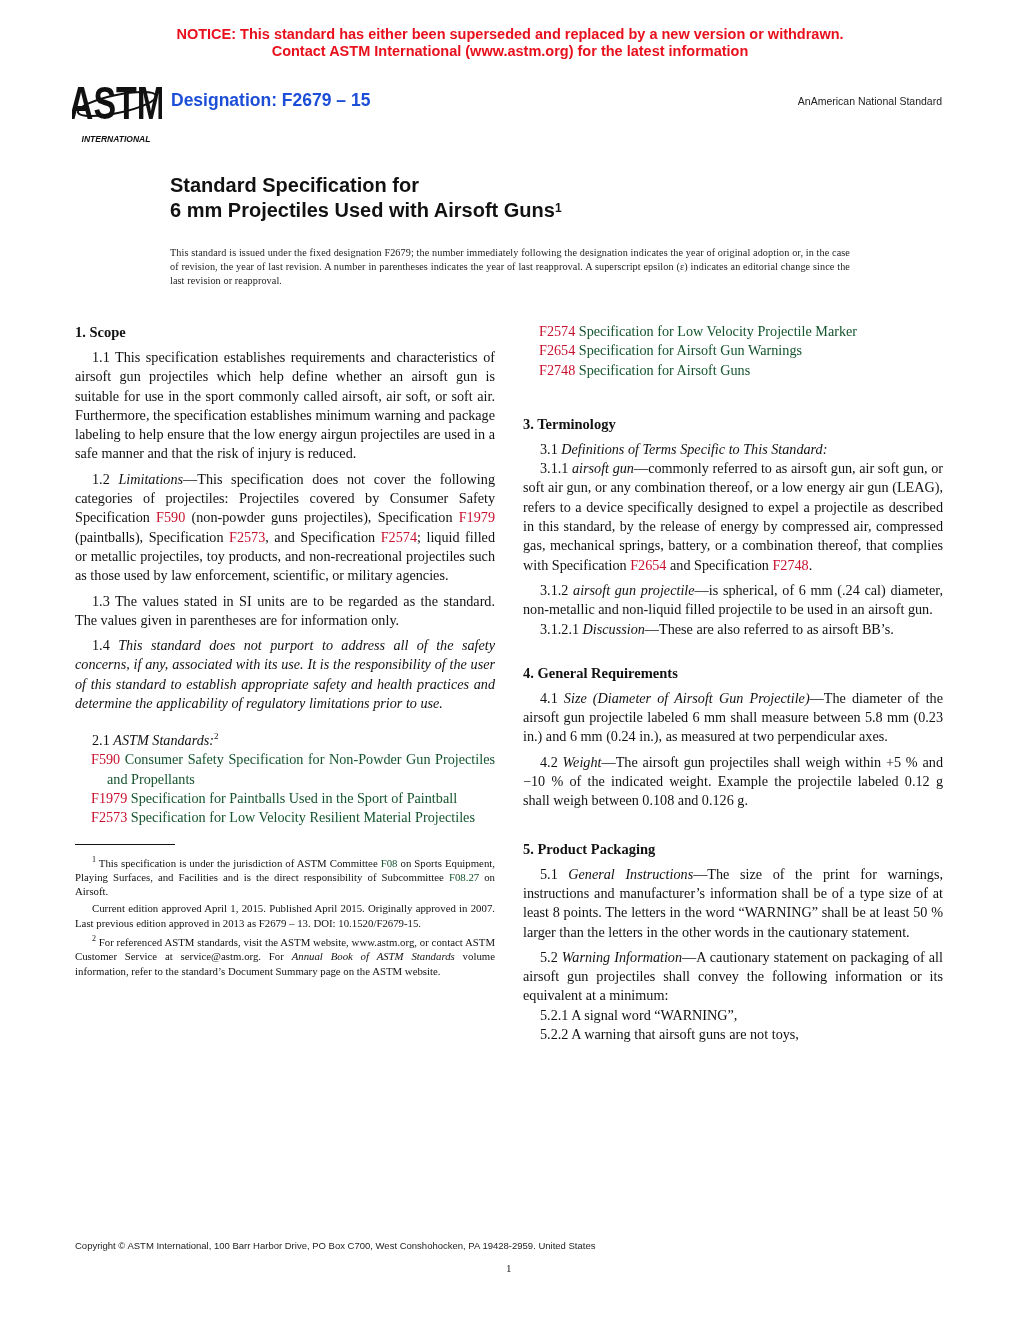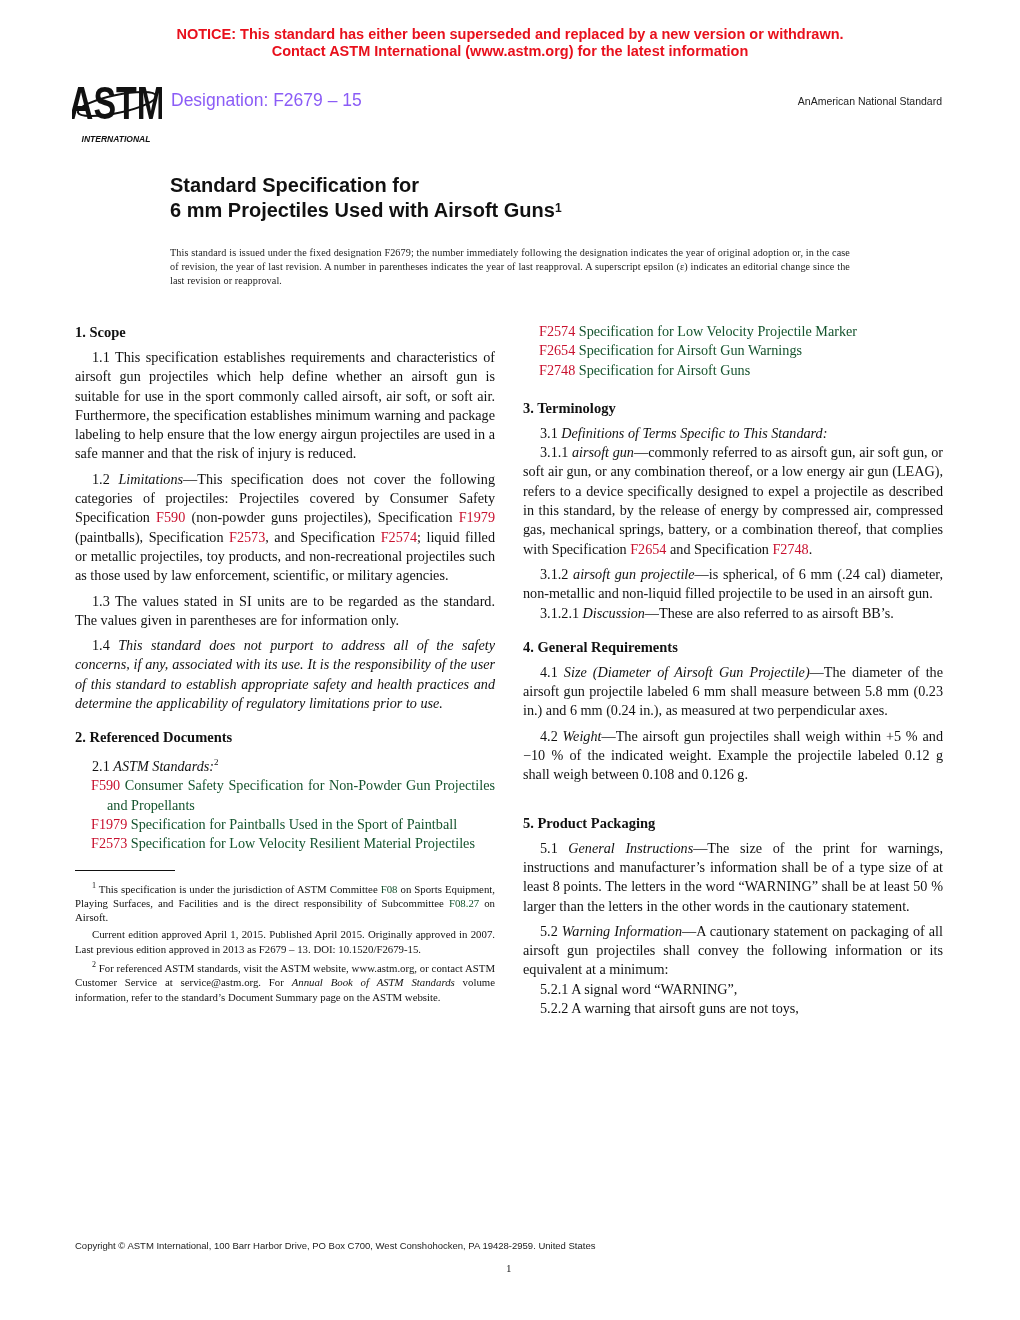--- a/index.html
+++ b/index.html
@@ -1,19 +1,19 @@
 <!DOCTYPE html>
 <html><head>
 <meta charset="utf-8">
 <style>
   html, body { margin:0; padding:0; background:#ffffff; }
   body { width:1020px; height:1320px; position:relative; overflow:hidden; color:#1a1a1a; }
   .notice { position:absolute; top:26px; left:0; width:1020px; text-align:center; color:#e8101c; font-family:"Liberation Sans", sans-serif; font-weight:bold; font-size:14.5px; line-height:17px; }
   .logo { position:absolute; left:72px; top:76px; width:90px; height:70px; }
-  .designation { position:absolute; left:171px; top:90px; font-family:"Liberation Sans", sans-serif; font-weight:normal; font-size:17.5px; color:#8b5cf6; }
+  .designation { position:absolute; left:171px; top:90px; font-family:"Liberation Sans", sans-serif; font-weight:bold; font-size:17.5px; color:#1d4ed8; }
   .ans { position:absolute; right:78px; top:95px; font-family:"Liberation Sans", sans-serif; font-size:10.5px; color:#222; }
   .title { position:absolute; left:170px; top:173px; font-family:"Liberation Sans", sans-serif; font-weight:bold; font-size:20px; line-height:25px; color:#111; }
   .title sup { font-size:12px; vertical-align:top; position:relative; top:-2px; }
   .preface { position:absolute; left:170px; top:246px; width:680px; font-family:"Liberation Serif", serif; font-size:10.2px; line-height:14.2px; text-align:justify; color:#222; letter-spacing:0.1px; }
   .col { position:absolute; width:420px; font-family:"Liberation Serif", serif; font-size:14.2px; line-height:19.3px; text-align:justify; color:#111; }
   .col.left { left:75px; top:322px; }
   .col.right { left:523px; top:322px; }
   h2 { font-family:"Liberation Serif", serif; font-weight:bold; font-size:14.5px; margin:0 0 6px 0; line-height:20px; }
   p { margin:0 0 6px 0; text-indent:17px; }
   p.cont { margin-bottom:0; }
@@ -57,21 +57,20 @@
 <div class="col left">
   <div class="sec">
     <h2>1.  Scope</h2>
     <p>1.1  This specification establishes requirements and characteristics of airsoft gun projectiles which help define whether an airsoft gun is suitable for use in the sport commonly called airsoft, air soft, or soft air. Furthermore, the specification establishes minimum warning and package labeling to help ensure that the low energy airgun projectiles are used in a safe manner and that the risk of injury is reduced.</p>
     <p><span>1.2 </span><i>Limitations</i><span>—This specification does not cover the following categories of projectiles: Projectiles covered by Consumer Safety Specification </span><span class="red">F590</span><span> (non-powder guns projectiles), Specification </span><span class="red">F1979</span><span> (paintballs), Specification </span><span class="red">F2573</span><span>, and Specification </span><span class="red">F2574</span><span>; liquid filled or metallic projectiles, toy products, and non-recreational projectiles such as those used by law enforcement, scientific, or military agencies.</span></p>
     <p>1.3  The values stated in SI units are to be regarded as the standard. The values given in parentheses are for information only.</p>
     <p><span>1.4 </span><i>This standard does not purport to address all of the safety concerns, if any, associated with its use. It is the responsibility of the user of this standard to establish appropriate safety and health practices and determine the applicability of regulatory limitations prior to use.</i></p>
   </div>
 
   <div class="sec" style="margin-top:14px;">
-    <h2>2.  Referenced Documents</h2>
     <p class="cont"><span>2.1 </span><i>ASTM Standards:</i><sup style="font-size:9px">2</sup></p>
     <div class="ref"><span class="red">F590</span> <span class="blue">Consumer Safety Specification for Non-Powder Gun Projectiles and Propellants</span></div>
     <div class="ref"><span class="red">F1979</span> <span class="blue">Specification for Paintballs Used in the Sport of Paintball</span></div>
     <div class="ref"><span class="red">F2573</span> <span class="blue">Specification for Low Velocity Resilient Material Projectiles</span></div>
   </div>
 
   <div class="footrule"></div>
   <div>
     <p class="fn"><sup>1</sup> <span>This specification is under the jurisdiction of ASTM Committee </span><span class="blue">F08</span><span> on Sports Equipment, Playing Surfaces, and Facilities and is the direct responsibility of Subcommittee </span><span class="blue">F08.27</span><span> on Airsoft.</span></p>
     <p class="fn">Current edition approved April 1, 2015. Published April 2015. Originally approved in 2007. Last previous edition approved in 2013 as F2679 – 13. DOI: 10.1520/F2679-15.</p>
@@ -79,29 +78,29 @@
   </div>
 </div>
 
 <div class="col right">
   <div class="sec">
     <div class="ref"><span class="red">F2574</span> <span class="blue">Specification for Low Velocity Projectile Marker</span></div>
     <div class="ref"><span class="red">F2654</span> <span class="blue">Specification for Airsoft Gun Warnings</span></div>
     <div class="ref"><span class="red">F2748</span> <span class="blue">Specification for Airsoft Guns</span></div>
   </div>
 
-  <div class="sec" style="margin-top:18px;">
+  <div class="sec" style="margin-top:34px;">
     <h2>3.  Terminology</h2>
     <p class="cont"><span>3.1 </span><i>Definitions of Terms Specific to This Standard:</i></p>
     <p><span>3.1.1 </span><i>airsoft gun</i><span>—commonly referred to as airsoft gun, air soft gun, or soft air gun, or any combination thereof, or a low energy air gun (LEAG), refers to a device specifically designed to expel a projectile as described in this standard, by the release of energy by compressed air, compressed gas, mechanical springs, battery, or a combination thereof, that complies with Specification </span><span class="red">F2654</span><span> and Specification </span><span class="red">F2748</span><span>.</span></p>
     <p class="cont"><span>3.1.2 </span><i>airsoft gun projectile</i><span>—is spherical, of 6 mm (.24 cal) diameter, non-metallic and non-liquid filled projectile to be used in an airsoft gun.</span></p>
     <p><span>3.1.2.1 </span><i>Discussion</i><span>—These are also referred to as airsoft BB’s.</span></p>
   </div>
 
-  <div class="sec" style="margin-top:14px;">
+  <div class="sec" style="margin-top:24px;">
     <h2>4.  General Requirements</h2>
     <p><span>4.1 </span><i>Size (Diameter of Airsoft Gun Projectile)</i><span>—The diameter of the airsoft gun projectile labeled 6 mm shall measure between 5.8 mm (0.23 in.) and 6 mm (0.24 in.), as measured at two perpendicular axes.</span></p>
     <p><span>4.2 </span><i>Weight</i><span>—The airsoft gun projectiles shall weigh within +5 % and −10 % of the indicated weight. Example the projectile labeled 0.12 g shall weigh between 0.108 and 0.126 g.</span></p>
   </div>
 
   <div class="sec" style="margin-top:28px;">
     <h2>5.  Product Packaging</h2>
     <p><span>5.1 </span><i>General Instructions</i><span>—The size of the print for warnings, instructions and manufacturer’s information shall be of a type size of at least 8 points. The letters in the word “WARNING” shall be at least 50 % larger than the letters in the other words in the cautionary statement.</span></p>
     <p class="cont"><span>5.2 </span><i>Warning Information</i><span>—A cautionary statement on packaging of all airsoft gun projectiles shall convey the following information or its equivalent at a minimum:</span></p>
     <p class="cont">5.2.1  A signal word “WARNING”,</p>

